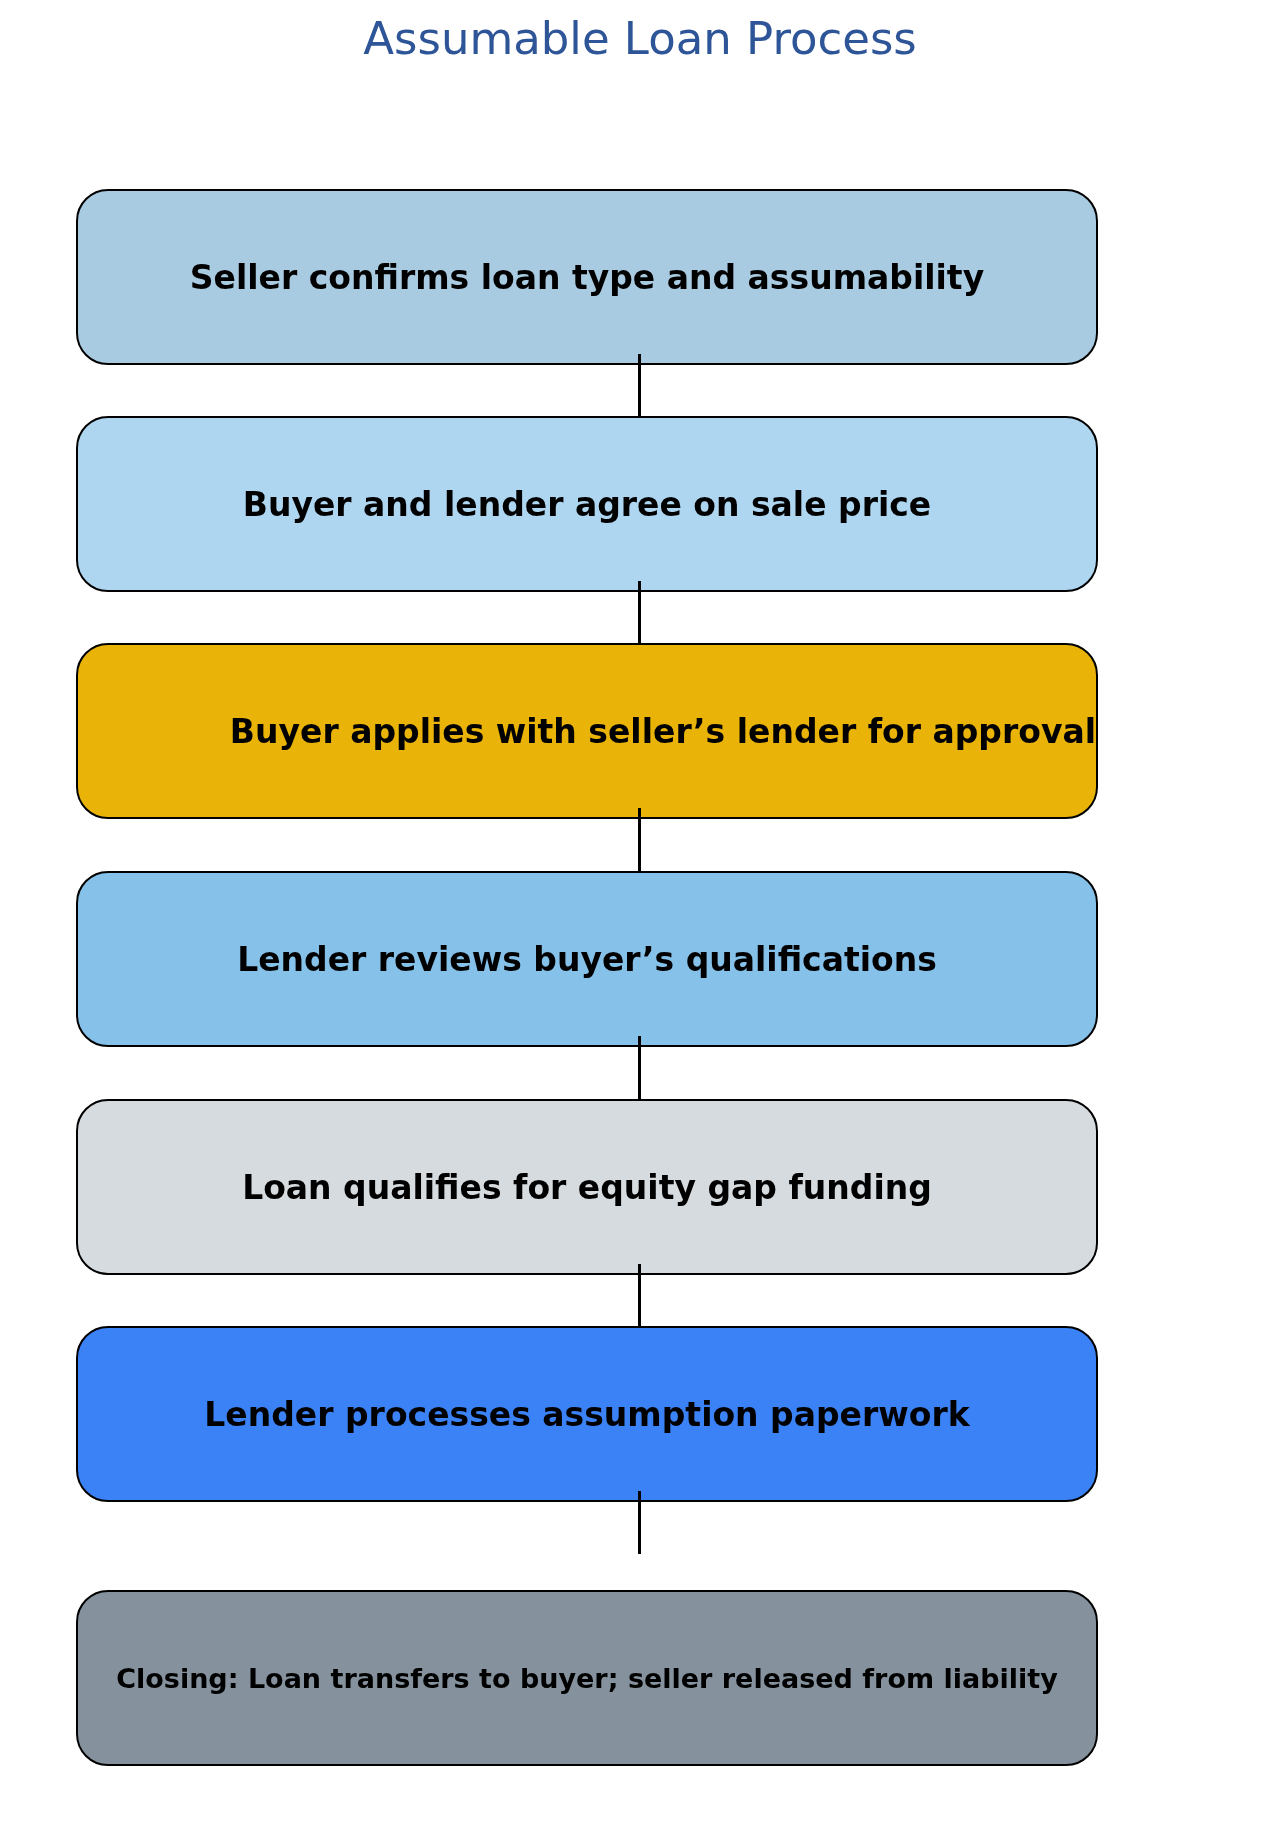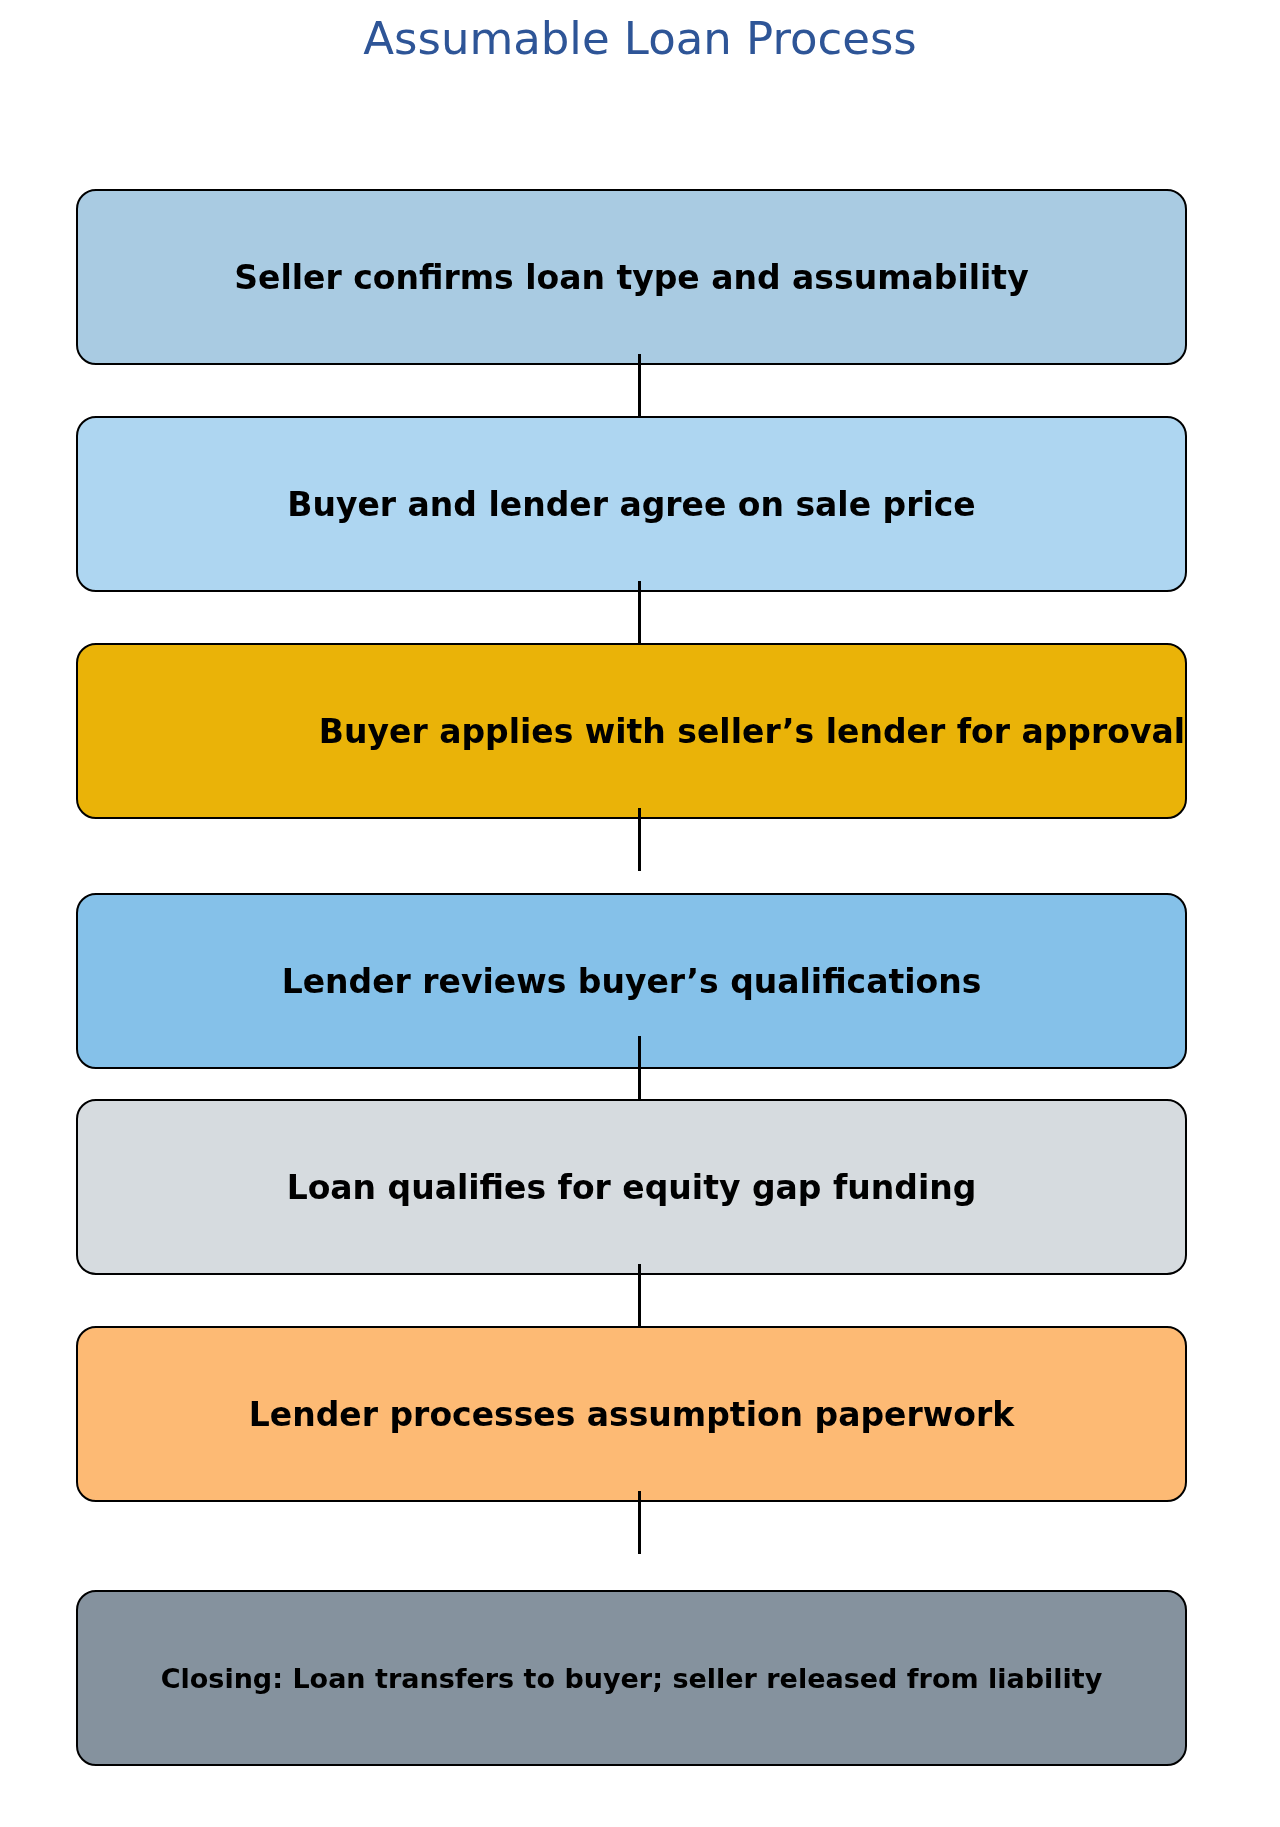--- a/index.html
+++ b/index.html
@@ -5,22 +5,22 @@
   html, body { margin: 0; padding: 0; background: #ffffff; }
   body { width: 1280px; height: 1827px; position: relative; overflow: hidden; font-family: "DejaVu Sans", sans-serif; }
   .title {
     position: absolute; left: 0; top: 10px; width: 1280px; text-align: center;
     font-family: "DejaVu Sans", sans-serif; font-weight: normal; font-size: 45px; line-height: 58px;
   }
   .connector {
     position: absolute; left: 638px; width: 3px; background: #000000; z-index: 1;
   }
   .step {
-    position: absolute; left: 76px; width: 1111px; height: 176px;
-    box-sizing: border-box; border: 2.5px solid #000000; border-radius: 20px;
+    position: absolute; left: 76px; width: 1022px; height: 176px;
+    box-sizing: border-box; border: 2.5px solid #000000; border-radius: 32px;
     display: flex; align-items: center; justify-content: center; z-index: 0;
   }
   .step-label {
     font-family: "DejaVu Sans", sans-serif; font-weight: bold; font-size: 33px;
     color: #000000; white-space: nowrap; text-align: center;
   }
   .step-label.small { font-size: 27px; }
 </style>
 </head>
 <body>
@@ -35,30 +35,30 @@
 <div class="step" style="top: 416px; background: rgb(174, 214, 241);">
   <span class="step-label">Buyer and lender agree on sale price</span>
 </div>
 <div class="connector" style="top: 581px; height: 63px; background: rgb(0, 0, 0);"></div>
 
 <div class="step" style="top: 643px; background: #eab308; justify-content: flex-end;">
   <span class="step-label">Buyer applies with seller’s lender for approval</span>
 </div>
 <div class="connector" style="top: 808px; height: 63px; background: rgb(0, 0, 0);"></div>
 
-<div class="step" style="top: 871px; background: rgb(133, 193, 233); margin-top: 22px;">
+<div class="step" style="top: 871px; background: rgb(133, 193, 233);">
   <span class="step-label">Lender reviews buyer’s qualifications</span>
 </div>
 <div class="connector" style="top: 1036px; height: 63px; background: rgb(0, 0, 0);"></div>
 
 <div class="step" style="top: 1099px; background: rgb(214, 219, 223);">
   <span class="step-label">Loan qualifies for equity gap funding</span>
 </div>
 <div class="connector" style="top: 1264px; height: 63px; background: rgb(0, 0, 0);"></div>
 
-<div class="step" style="top: 1326px; background: #fdba74;">
+<div class="step" style="top: 1326px; background: #3b82f6;">
   <span class="step-label">Lender processes assumption paperwork</span>
 </div>
 <div class="connector" style="top: 1491px; height: 63px; background: rgb(0, 0, 0);"></div>
 
 <div class="step" style="top: 1554px; background: rgb(133, 146, 158); margin-top: 36px;">
   <span class="step-label small">Closing: Loan transfers to buyer; seller released from liability</span>
 </div>
 
 </body></html>

